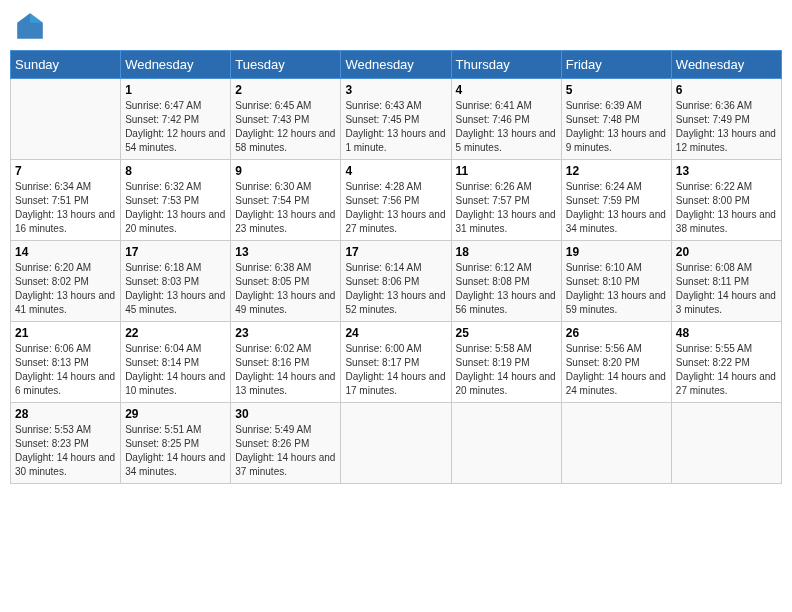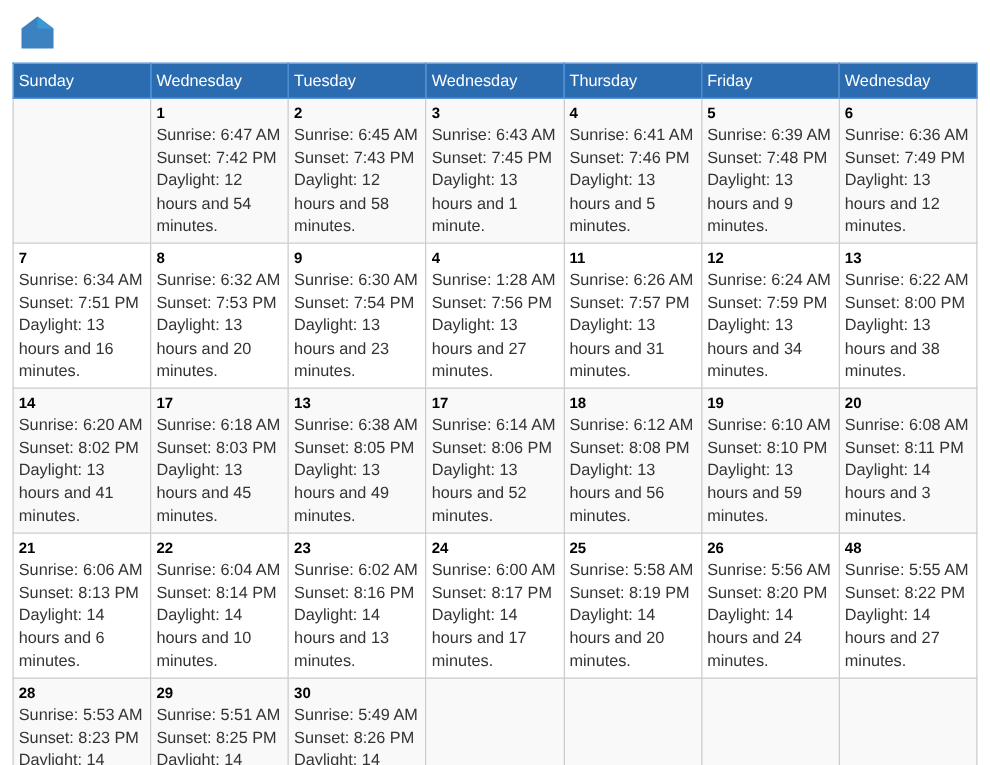--- a/index.html
+++ b/index.html
@@ -82,21 +82,21 @@
     tbody tr:nth-child(even) td {
       background-color: #fff;
     }
     .day-num {
       font-weight: bold;
       font-size: 12px;
       display: block;
       margin-bottom: 2px;
     }
     .day-info {
-      font-size: 13px;
+      font-size: 10px;
       color: #333;
       line-height: 1.4;
     }
   </style>
 </head>
 <body>
 
 <div class="header">
   <div class="logo">
     <svg class="logo-icon" viewBox="0 0 40 40">
@@ -189,21 +189,21 @@
         </td>
         <td>
           <span class="day-num">9</span>
           <div class="day-info">Sunrise: 6:30 AM
 Sunset: 7:54 PM
 Daylight: 13 hours
 and 23 minutes.</div>
         </td>
         <td>
           <span class="day-num">4</span>
-          <div class="day-info">Sunrise: 1:28 AM
+          <div class="day-info">Sunrise: 4:28 AM
 Sunset: 7:56 PM
 Daylight: 13 hours
 and 27 minutes.</div>
         </td>
         <td>
           <span class="day-num">11</span>
           <div class="day-info">Sunrise: 6:26 AM
 Sunset: 7:57 PM
 Daylight: 13 hours
 and 31 minutes.</div>

